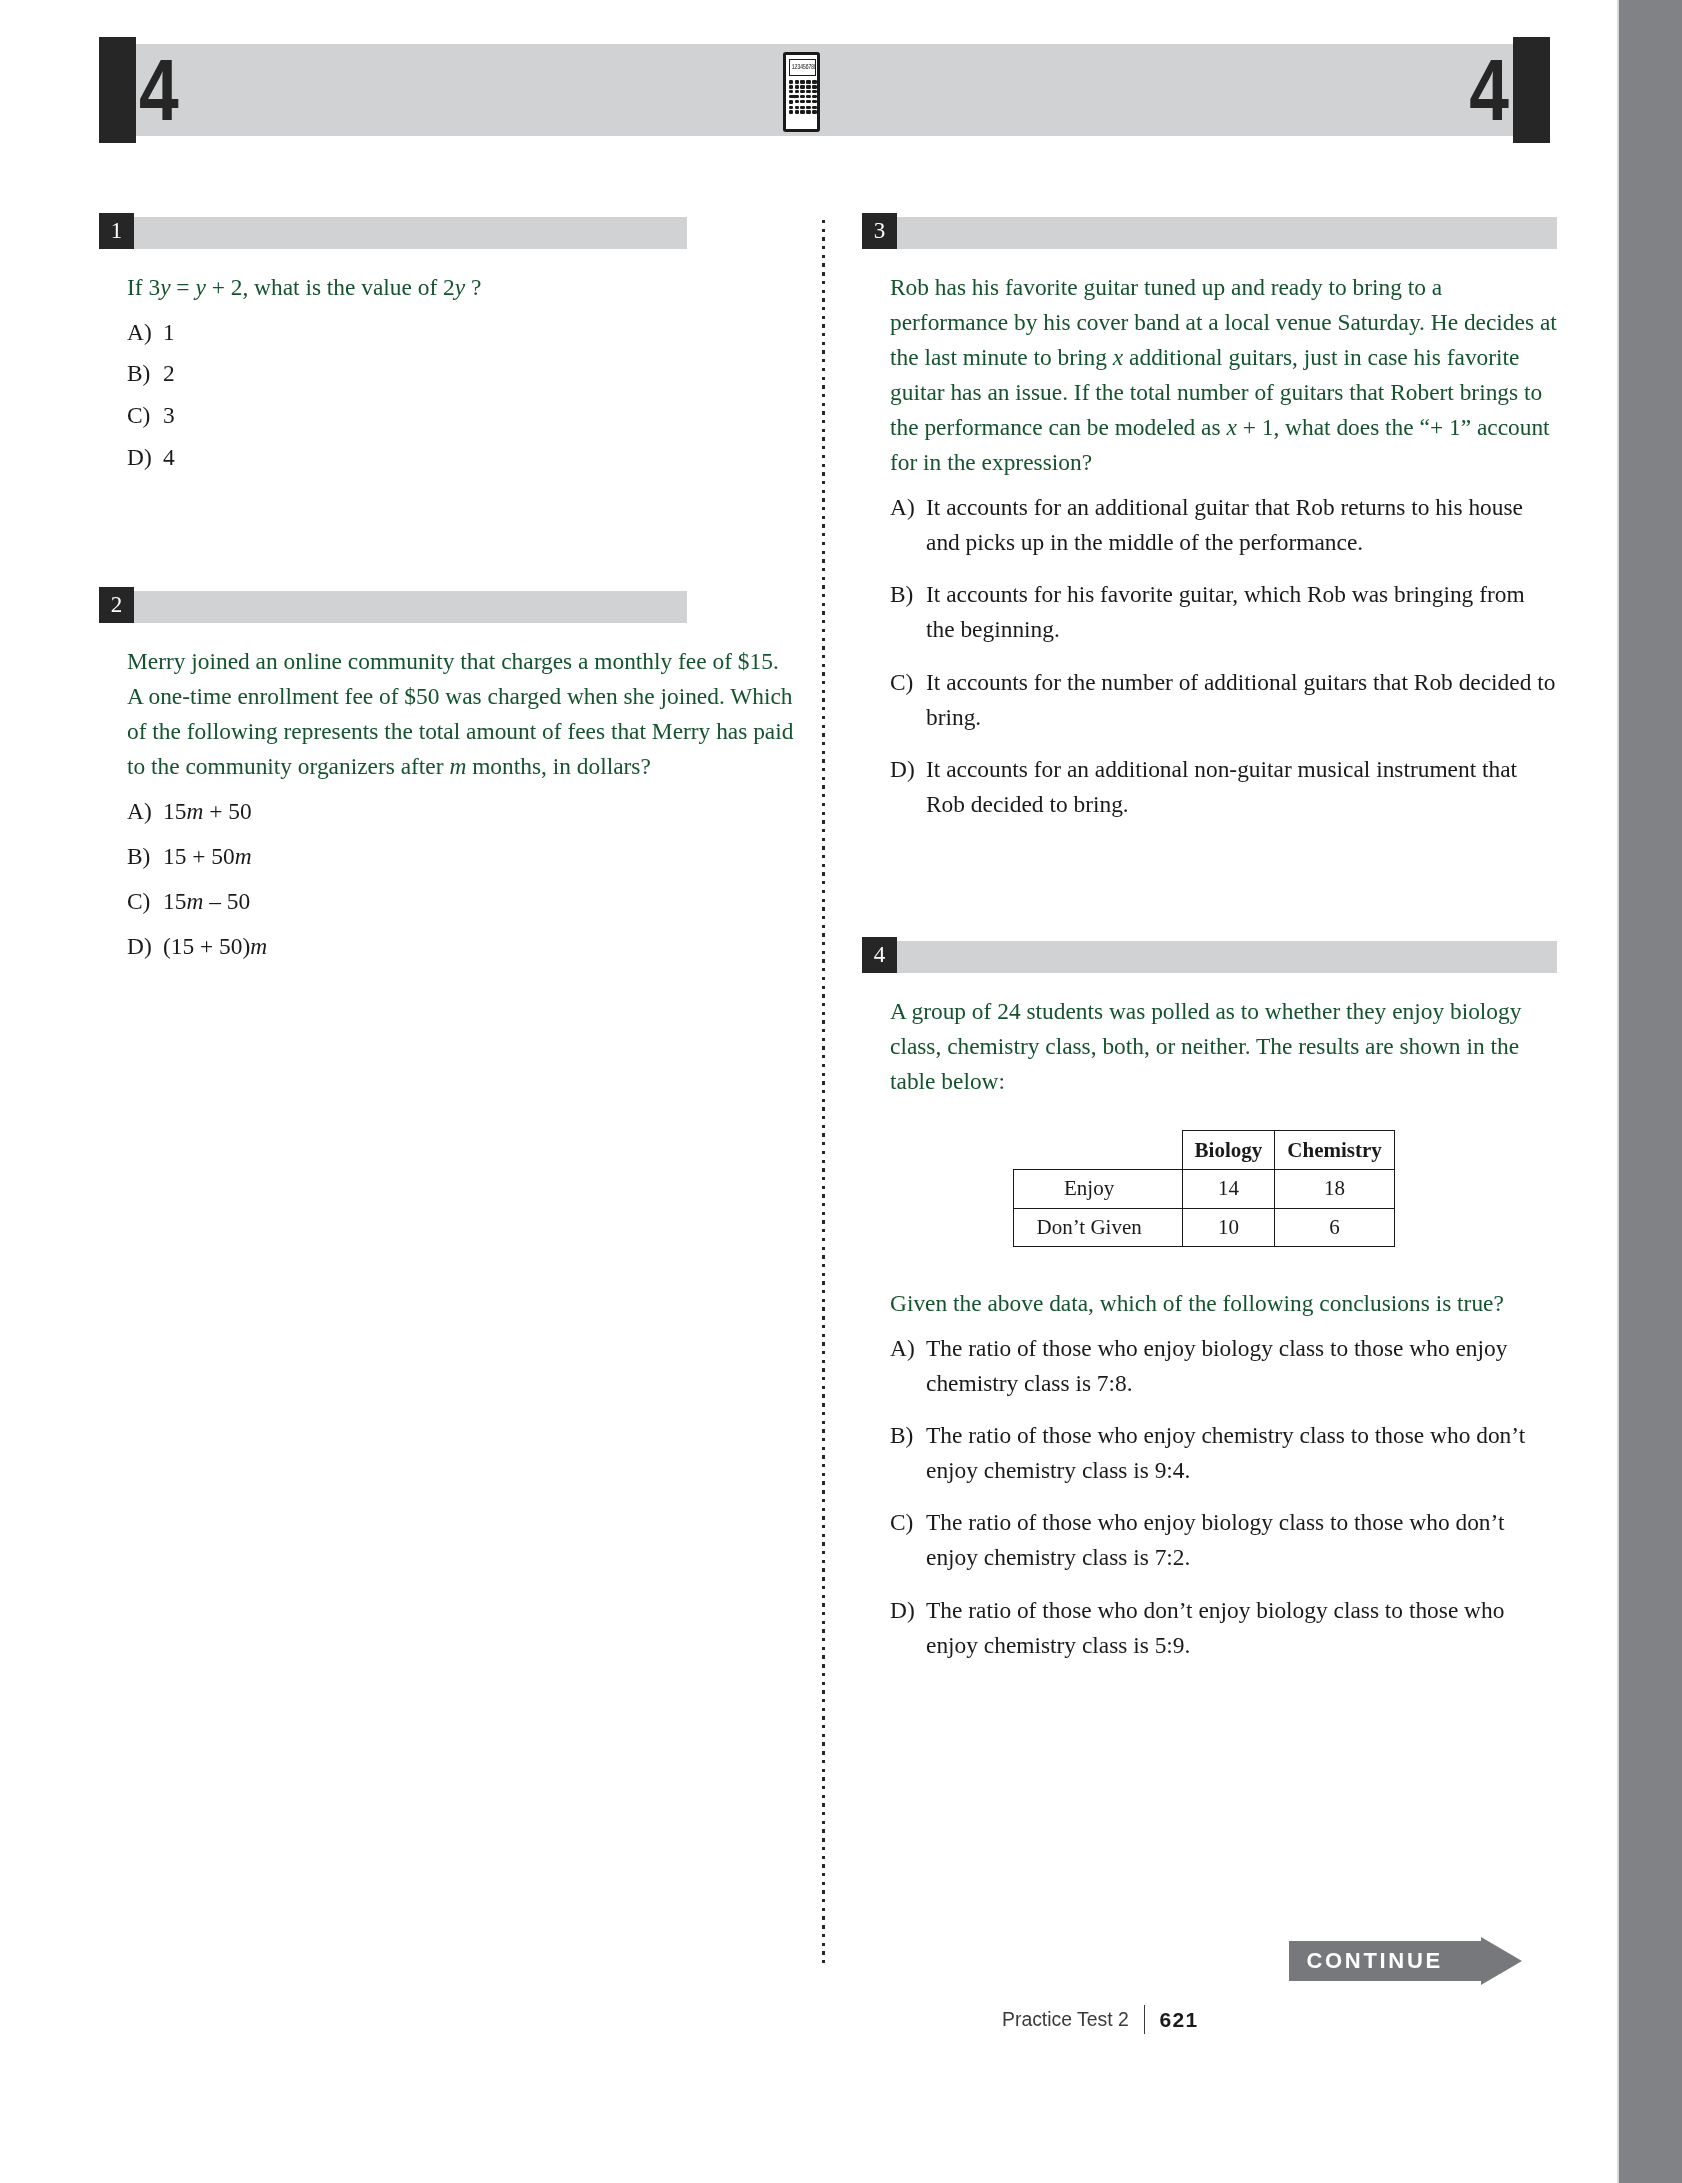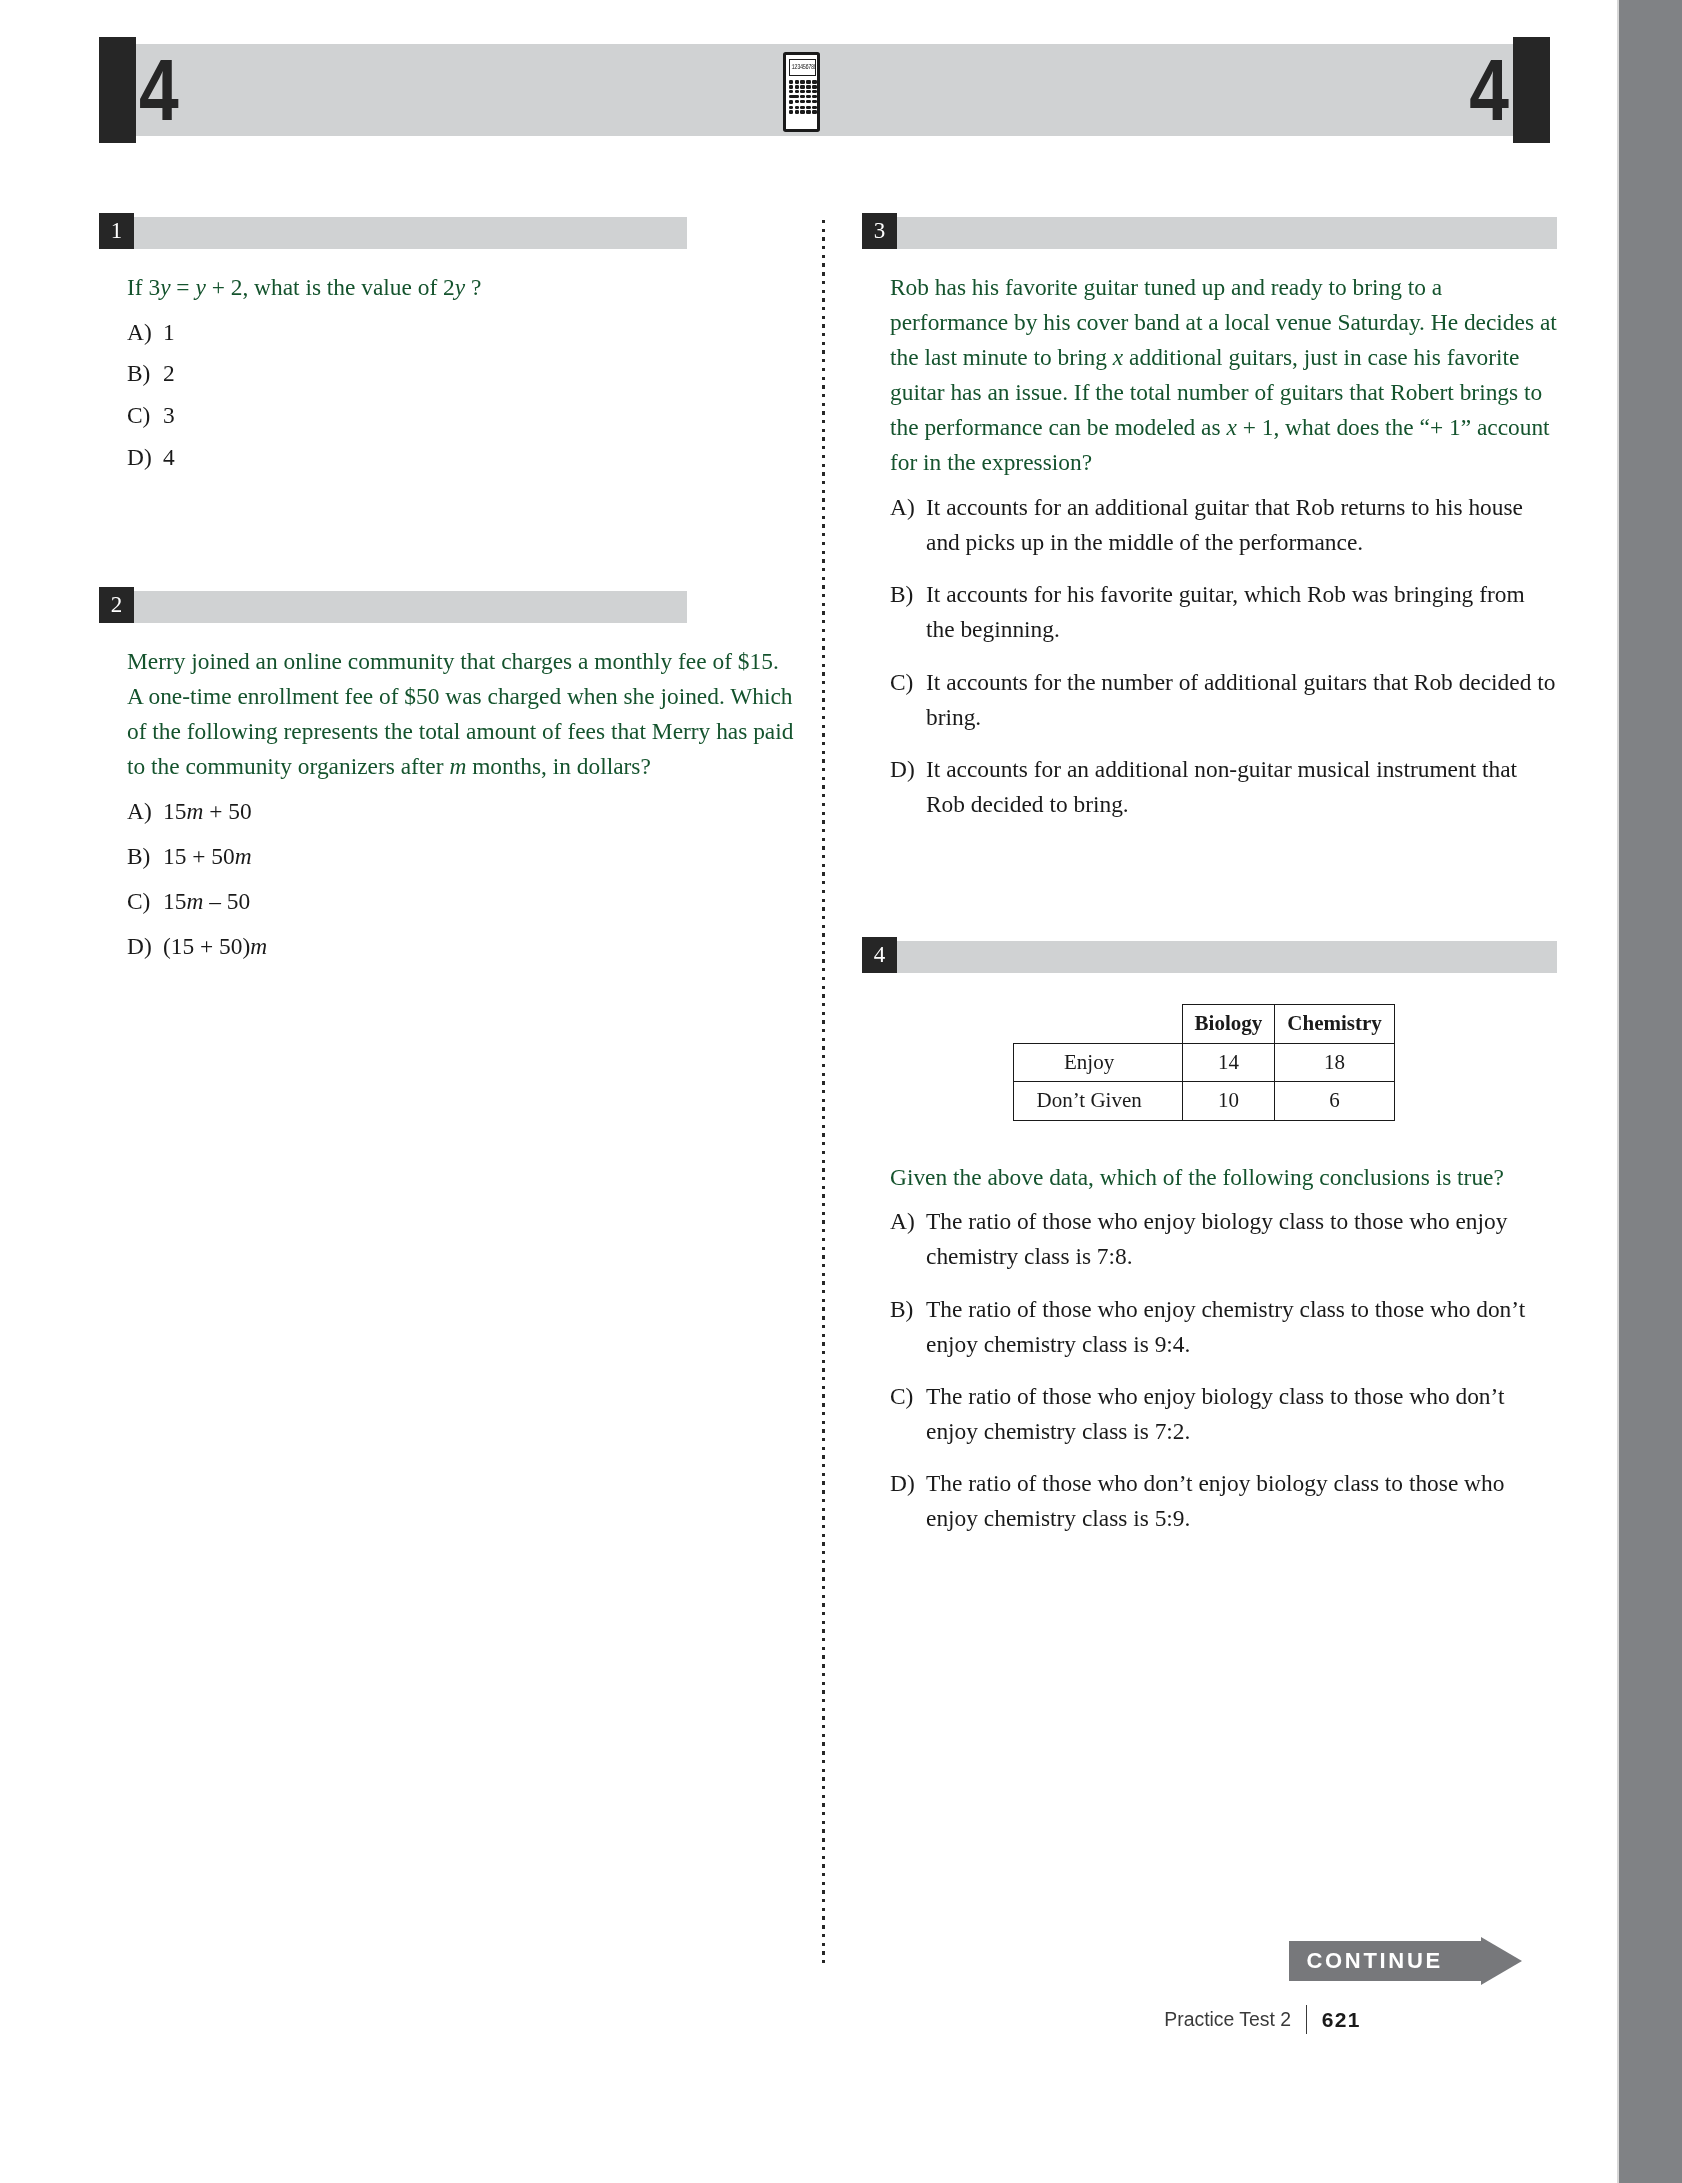--- a/index.html
+++ b/index.html
@@ -280,21 +280,21 @@
     letter-spacing: 2.7px;
   }
   #pagefooter {
     position: absolute;
     left: 1002px;
     top: 2001px;
     width: 521px;
     height: 37px;
     display: flex;
     align-items: center;
-    justify-content: center;
+    justify-content: flex-start;
     font-family: "Liberation Sans", "DejaVu Sans", sans-serif;
   }
   #pagefooter .testname {
     font-size: 19.4px;
     color: #3a3a3a;
   }
   #pagefooter .sep {
     display: inline-block;
     width: 1.3px;
     height: 29px;
@@ -453,20 +453,21 @@
           </li>
         </ul>
       </div>
     </div>
 
     <div class="qblock" style="margin-top:119px;">
       <div class="qbar">
         <div class="qnum">4</div>
       </div>
       <div class="qbody">
+        <p class="stem">A group of 24 students was polled as to whether they enjoy biology class, chemistry class, both, or neither. The results are shown in the table below:</p>
 
         <div class="tablewrap">
           <table class="data">
             <thead>
               <tr>
                 <th class="corner"></th>
                 <th class="colhead">Biology</th>
                 <th class="colhead">Chemistry</th>
               </tr>
             </thead>

